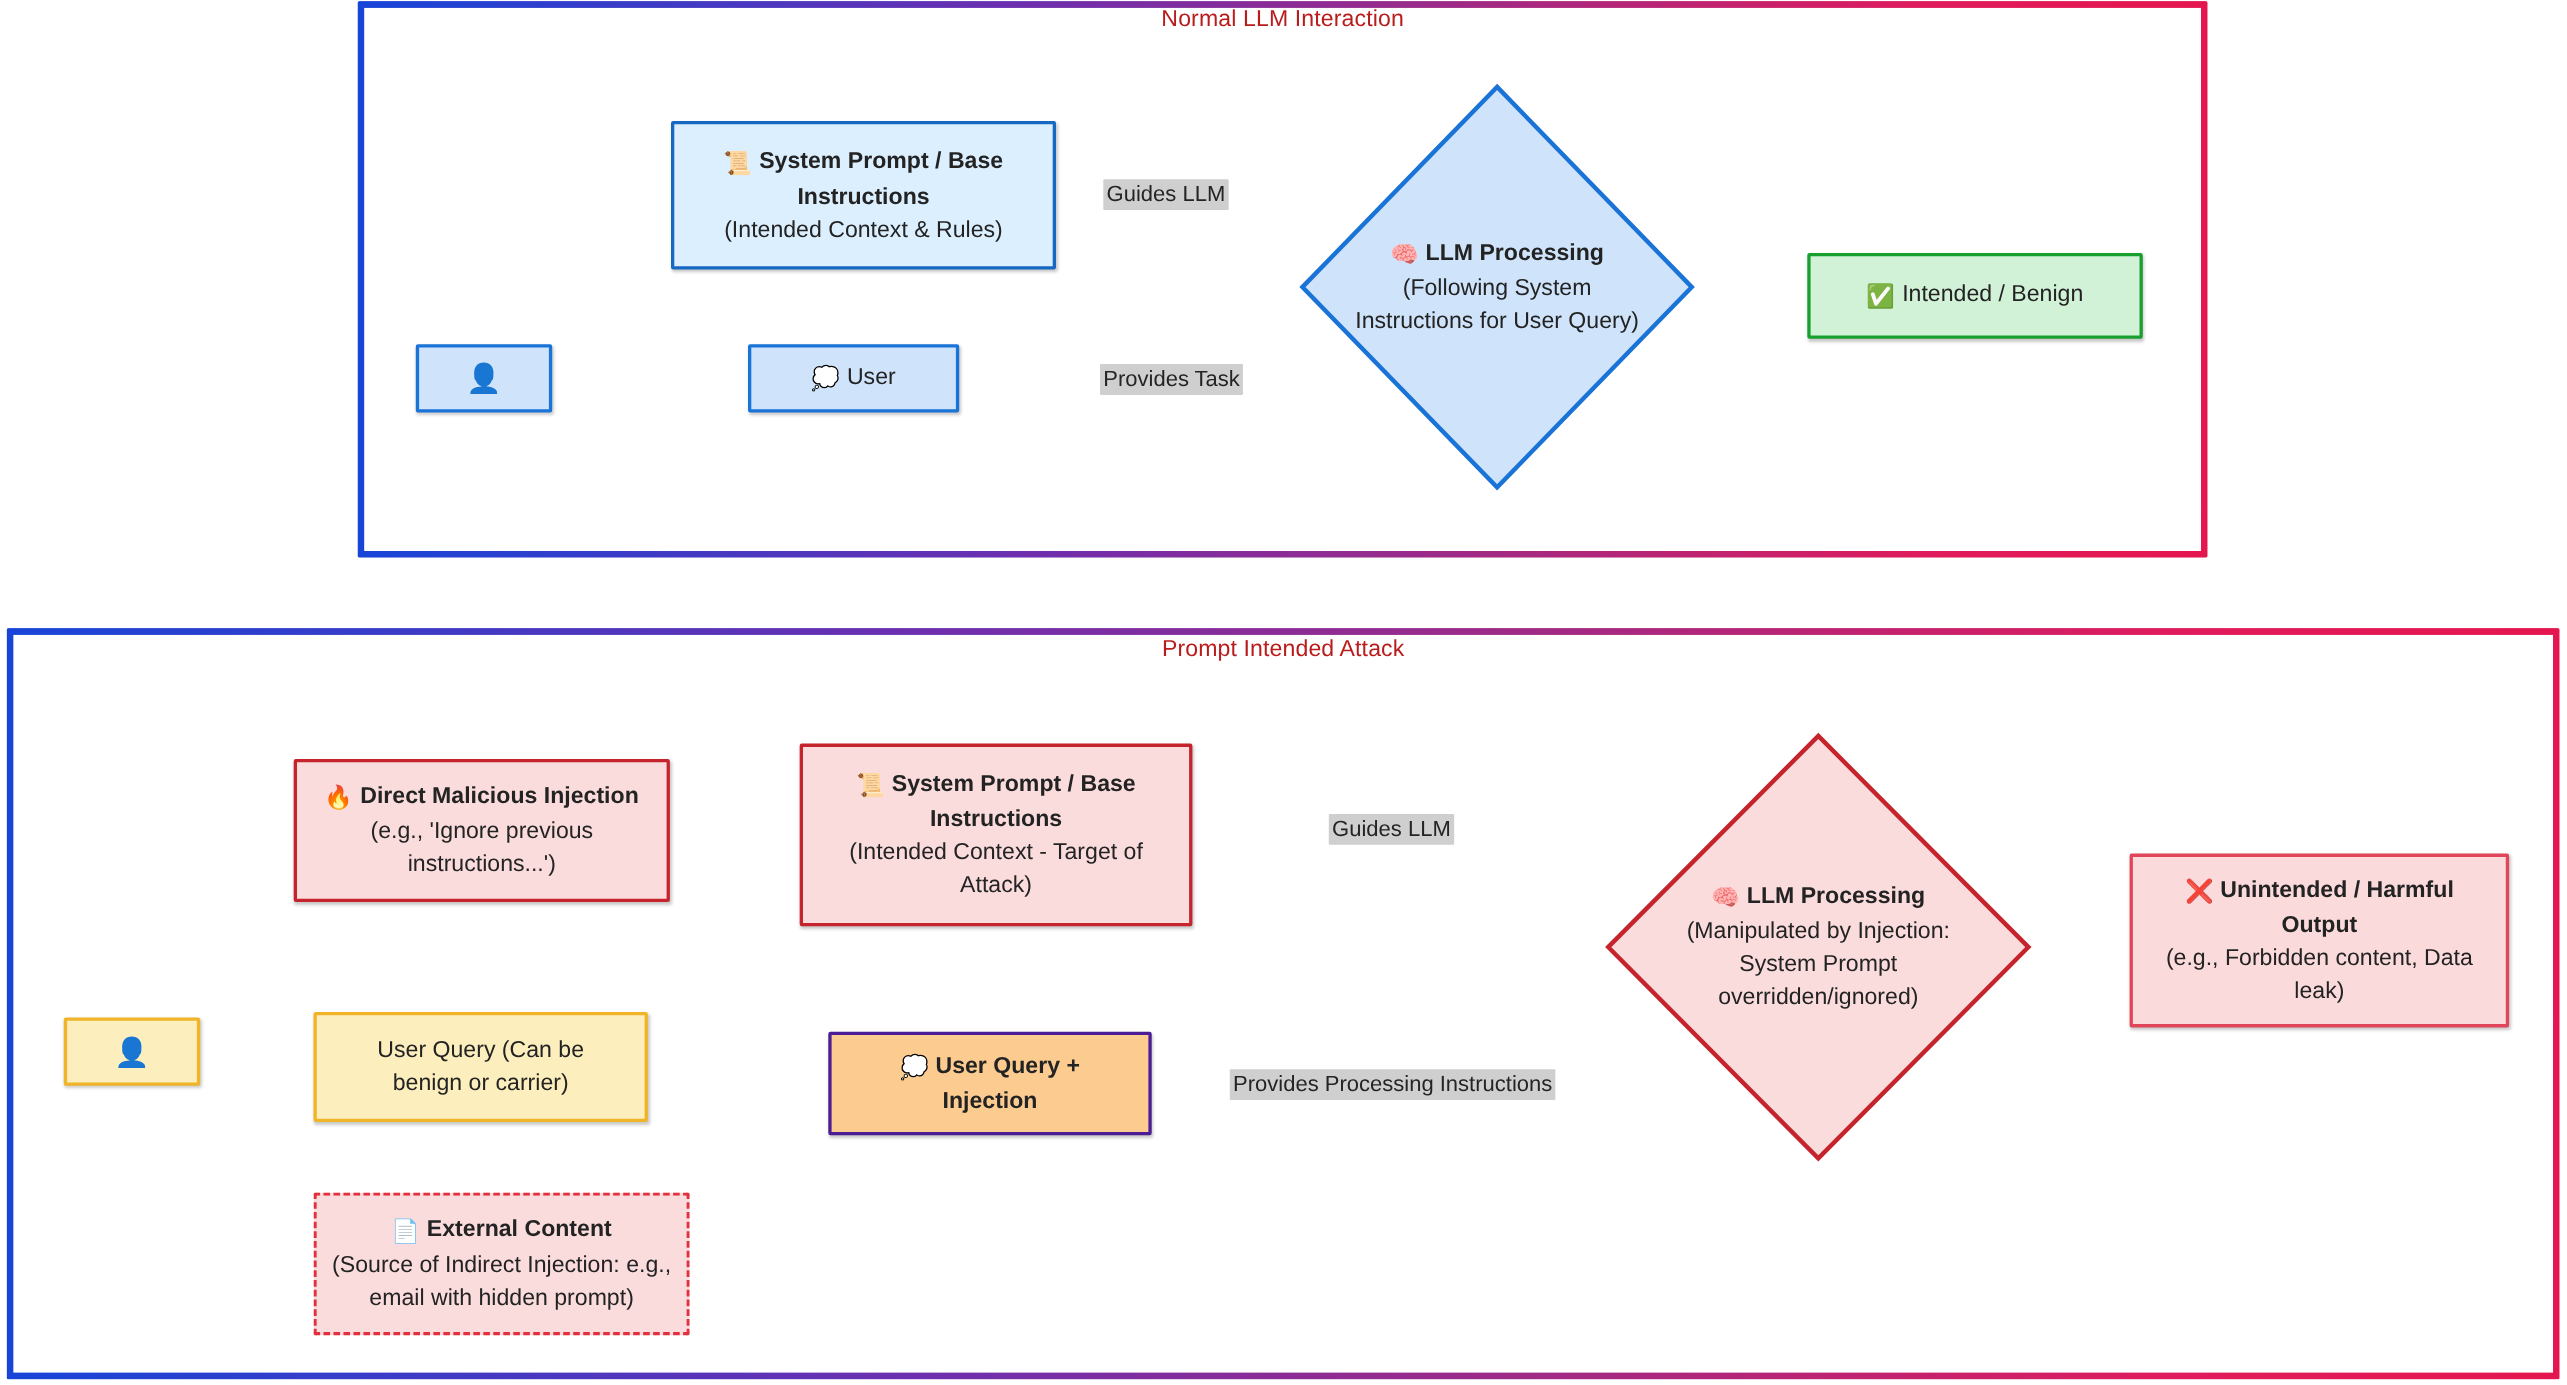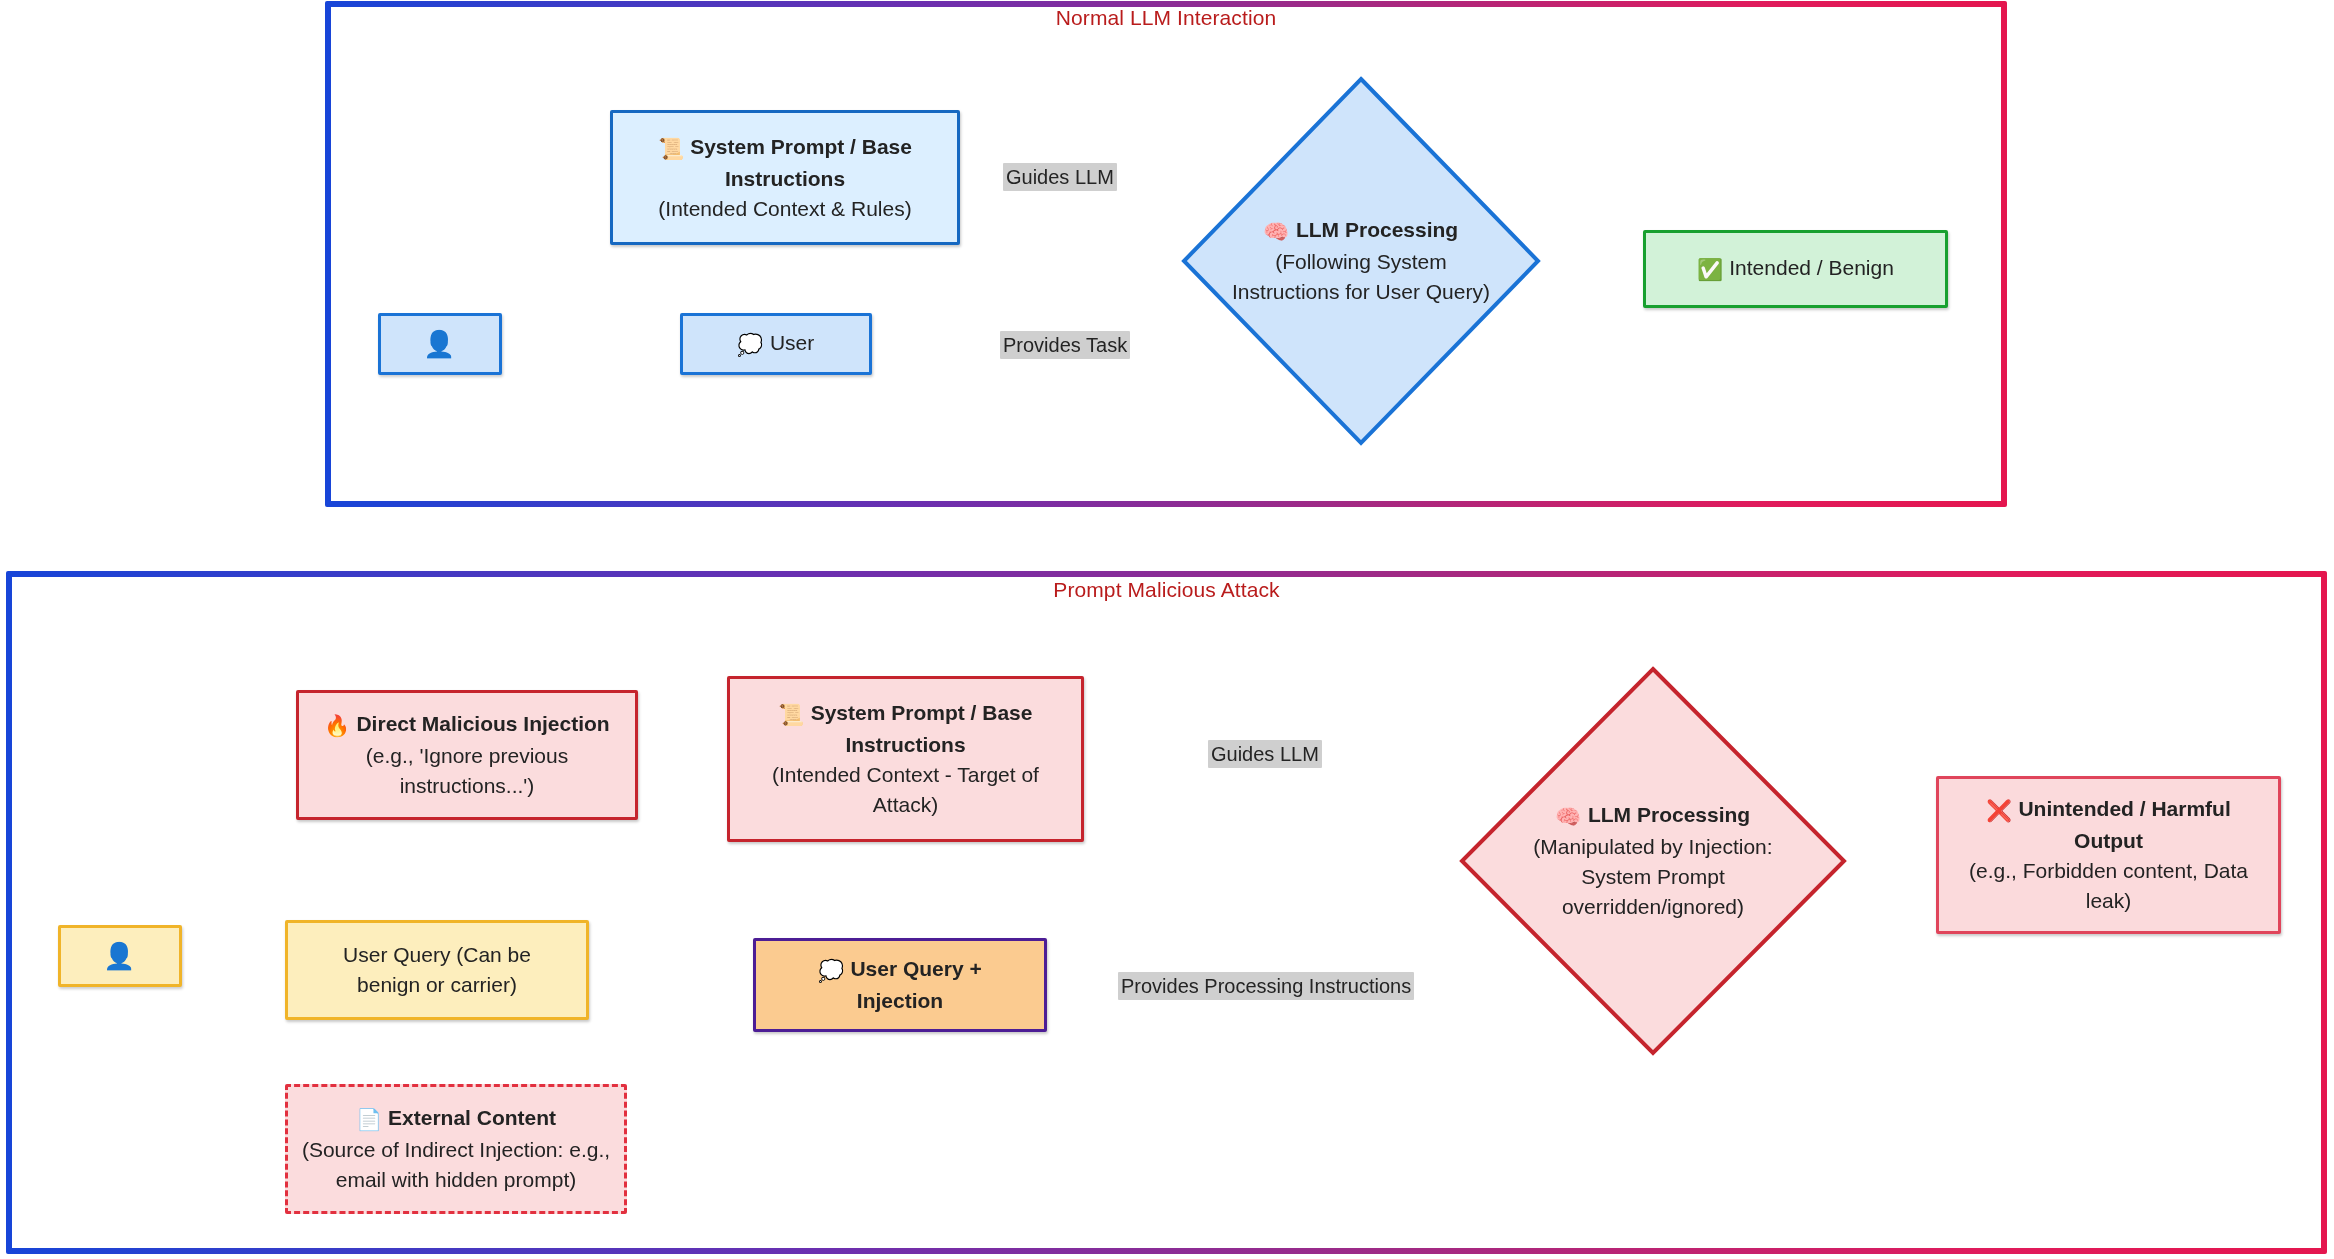--- a/index.html
+++ b/index.html
@@ -206,23 +206,23 @@
   <div class="node green-node" style="left:1643px; top:230px; width:305px; height:78px;">
     <div>
       <span class="ico">✅</span><span>Intended / Benign</span>
     </div>
   </div>
 
   <div class="elabel" style="left:1003px; top:163px;">Guides LLM</div>
   <div class="elabel" style="left:1000px; top:331px;">Provides Task</div>
 
   <div class="frame" id="frame-attack"></div>
-  <div class="frame-title" style="left:6px; top:578px; width:2321px;">Prompt Malicious Attack</div>
-
-  <div class="node pink-node" style="left:296px; top:690px; width:342px; height:130px;">
+  <div class="frame-title" style="left:6px; top:578px; width:2321px;">Prompt Intended Attack</div>
+
+  <div class="node pink-node" style="left:267px; top:690px; width:342px; height:130px;">
     <div class="ttl">
       <span class="ico">🔥</span><span>Direct Malicious Injection</span>
     </div>
     <div class="sub" style="padding:0 22px;">(e.g., 'Ignore previous instructions...')</div>
   </div>
 
   <div class="node pink-node" style="left:727px; top:676px; width:357px; height:166px;">
     <div class="ttl" style="padding:0 22px;">
       <span class="ico">📜</span><span>System Prompt / Base Instructions</span>
     </div>

